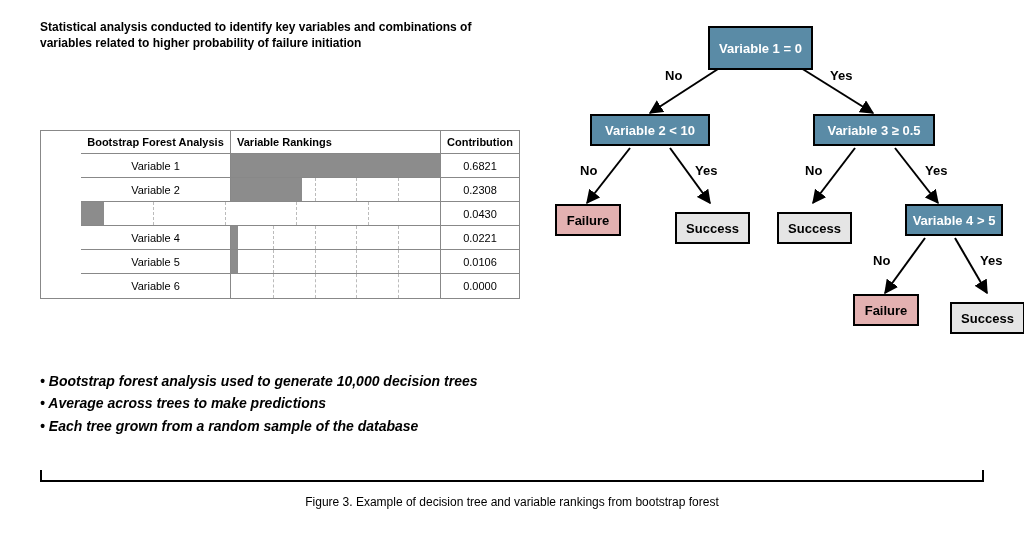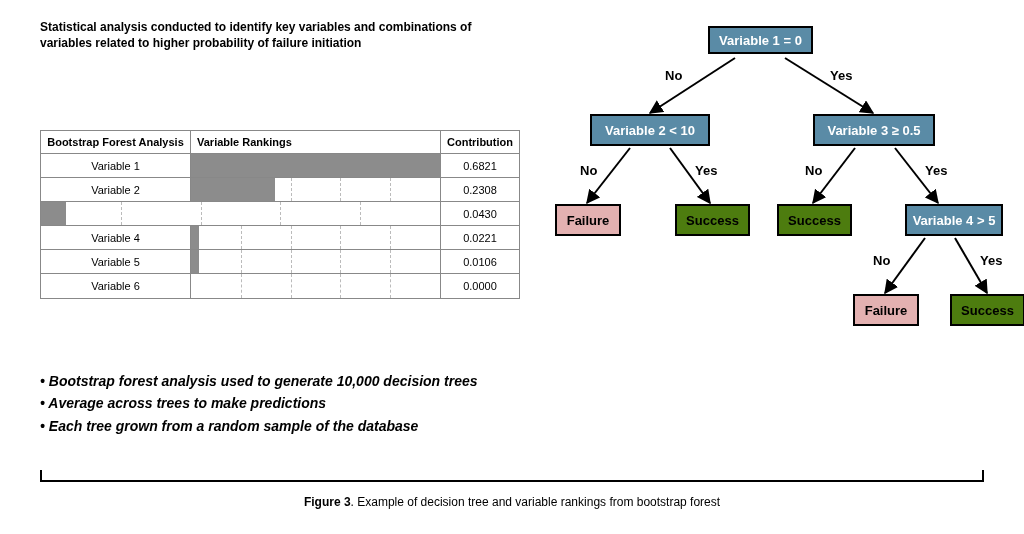--- a/index.html
+++ b/index.html
@@ -28,20 +28,21 @@
     left: 40px;
     top: 130px;
     width: 480px;
     border: 1px solid #888;
     font-size: 11px;
   }
   .tbl-row {
     display: flex;
     border-bottom: 1px solid #888;
     background: #fff;
+    margin-left: 40px;
   }
   .tbl-row:last-child { border-bottom: none; }
   .tbl-head { font-weight: 700; background: #fff; }
   .col-a { width: 150px; padding: 5px 6px; text-align: center; border-right: 1px solid #888; }
   .col-b { flex: 1; padding: 0; border-right: 1px solid #888; position: relative; }
   .col-b-head { padding: 5px 6px; font-weight:700; }
   .col-c { width: 78px; padding: 5px 6px; text-align: center; }
   .bar-wrap {
     position: absolute; left:0; top:0; right:0; bottom:0;
     display:flex; align-items:stretch;
@@ -86,21 +87,21 @@
     border-bottom: 2px solid #000;
     height: 12px;
   }
   .caption {
     position:absolute;
     left:0; right:0;
     top: 495px;
     text-align:center;
     font-size: 12px;
   }
-  .caption .lead { font-weight:700; }
+  .caption .lead { font-weight:400; }
 
   
   .tree {
     position:absolute;
     left: 555px;
     top: 18px;
     width: 450px;
     height: 400px;
   }
   .node {
@@ -108,21 +109,21 @@
     border: 2px solid #000;
     font-size: 13px;
     font-weight: 700;
     display:flex;
     align-items:center;
     justify-content:center;
     padding: 4px 6px;
     white-space: nowrap;
   }
   .node.blue { background:#5a8ba6; color:#fff; }
-  .node.green { background:#4d7c0f; color:#000; }
+  .node.green { background:#e5e5e5; color:#000;margin-top:8px; }
   .node.red { background:#e3b1b1; color:#000; }
   .edge-label {
     position:absolute;
     font-size: 13px;
     font-weight: 700;
     color:#000;
   }
   svg.arrows { position:absolute; left:0; top:0; width:450px; height:400px; overflow:visible; }
 </style>
 </head>
@@ -254,21 +255,21 @@
     <line x1="75" y1="130" x2="32" y2="185" stroke="#000" stroke-width="2" marker-end="url(#ah)"></line>
     <line x1="115" y1="130" x2="155" y2="185" stroke="#000" stroke-width="2" marker-end="url(#ah)"></line>
 
     <line x1="300" y1="130" x2="258" y2="185" stroke="#000" stroke-width="2" marker-end="url(#ah)"></line>
     <line x1="340" y1="130" x2="383" y2="185" stroke="#000" stroke-width="2" marker-end="url(#ah)"></line>
 
     <line x1="370" y1="220" x2="330" y2="275" stroke="#000" stroke-width="2" marker-end="url(#ah)"></line>
     <line x1="400" y1="220" x2="432" y2="275" stroke="#000" stroke-width="2" marker-end="url(#ah)"></line>
   </svg>
 
-  <div class="node blue" style="left:153px; top:8px;  width:105px; height:28px;">Variable 1 = 0</div>
+  <div class="node blue" style="left:153px; top:8px;  width:105px; height:44px;">Variable 1 = 0</div>
   <div class="node blue" style="left:35px;  top:96px; width:120px; height:32px;">Variable 2 &lt; 10</div>
   <div class="node blue" style="left:258px; top:96px; width:122px; height:32px;">Variable 3 ≥ 0.5</div>
   <div class="node red" style="left:0px;   top:186px; width:66px;  height:32px;">Failure</div>
   <div class="node green" style="left:120px; top:186px; width:75px;  height:32px;">Success</div>
   <div class="node green" style="left:222px; top:186px; width:75px;  height:32px;">Success</div>
   <div class="node blue" style="left:330px; top:186px; width:98px; height:32px;margin-left:20px;">Variable 4 &gt; 5</div>
   <div class="node red" style="left:298px; top:276px; width:66px;  height:32px;">Failure</div>
   <div class="node green" style="left:395px; top:276px; width:75px;  height:32px;">Success</div>
 
   <div class="edge-label" style="left:110px; top:50px;">No</div>

